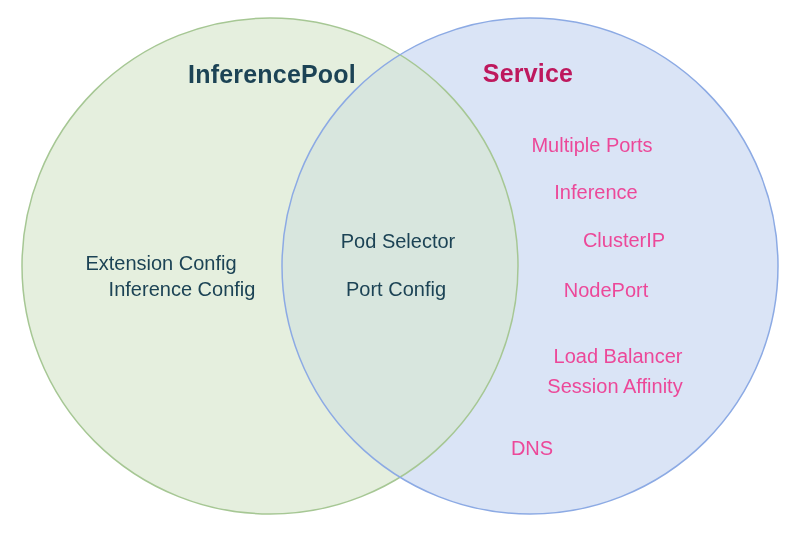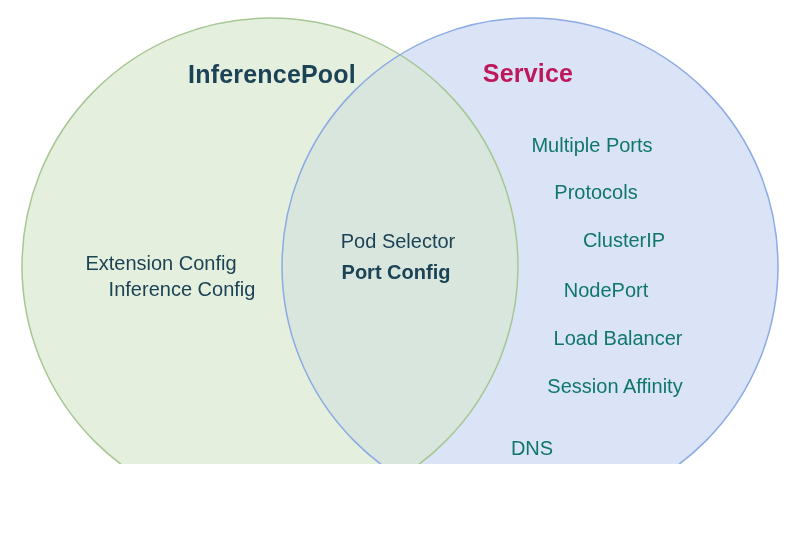--- a/index.html
+++ b/index.html
@@ -4,21 +4,21 @@
 <style>
   html, body {
     margin: 0;
     padding: 0;
     background: #ffffff;
     font-family: "Liberation Sans", sans-serif;
   }
   .canvas {
     position: relative;
     width: 800px;
-    height: 464px;
+    height: 533px;
     background: #ffffff;
     overflow: hidden;
   }
   .venn-svg {
     position: absolute;
     left: 0;
     top: 0;
   }
   .label {
     position: absolute;
@@ -30,21 +30,21 @@
     font-size: 25px;
     font-weight: 700;
     letter-spacing: 0.2px;
   }
   .item {
     font-size: 20px;
     font-weight: 400;
   }
   .teal { color: #1c4355; }
   .blue-title { color: #be185d; }
-  .blue-item { color: #0f766e; }
+  .blue-item { color: #ec4899; }
 </style>
 </head>
 <body>
 
 <div class="canvas">
 
   <svg class="venn-svg" width="800" height="533" viewBox="0 0 800 533">
     <defs>
       <clipPath id="clip-left-circle">
         <circle cx="270" cy="266" r="248"></circle>
@@ -58,31 +58,31 @@
   </svg>
 
   <div class="label title teal" style="left:272px; top:74px;">InferencePool</div>
 
   <div class="label item teal" style="left:161px; top:241px;margin-top:22px;">Extension Config</div>
 
   <div class="label item teal" style="left:158px; top:289px;margin-left:24px;">Inference Config</div>
 
   <div class="label item teal" style="left:398px; top:241px;">Pod Selector</div>
 
-  <div class="label item teal" style="left:396px; top:272px;font-weight:bold;">Port Config</div>
+  <div class="label item teal" style="left:396px; top:289px;">Port Config</div>
 
   <div class="label title blue-title" style="left:528px; top:73px;">Service</div>
 
   <div class="label item blue-item" style="left:592px; top:145px;">Multiple Ports</div>
 
-  <div class="label item blue-item" style="left:596px; top:192px;">Protocols</div>
+  <div class="label item blue-item" style="left:596px; top:192px;">Inference</div>
 
   <div class="label item blue-item" style="left:624px; top:240px;">ClusterIP</div>
 
   <div class="label item blue-item" style="left:606px; top:290px;">NodePort</div>
 
-  <div class="label item blue-item" style="left:618px; top:338px;">Load Balancer</div>
+  <div class="label item blue-item" style="left:618px; top:356px;">Load Balancer</div>
 
   <div class="label item blue-item" style="left:615px; top:386px;">Session Affinity</div>
 
   <div class="label item blue-item" style="left:532px; top:420px;margin-top:28px;">DNS</div>
 
 </div>
 
 </body></html>

